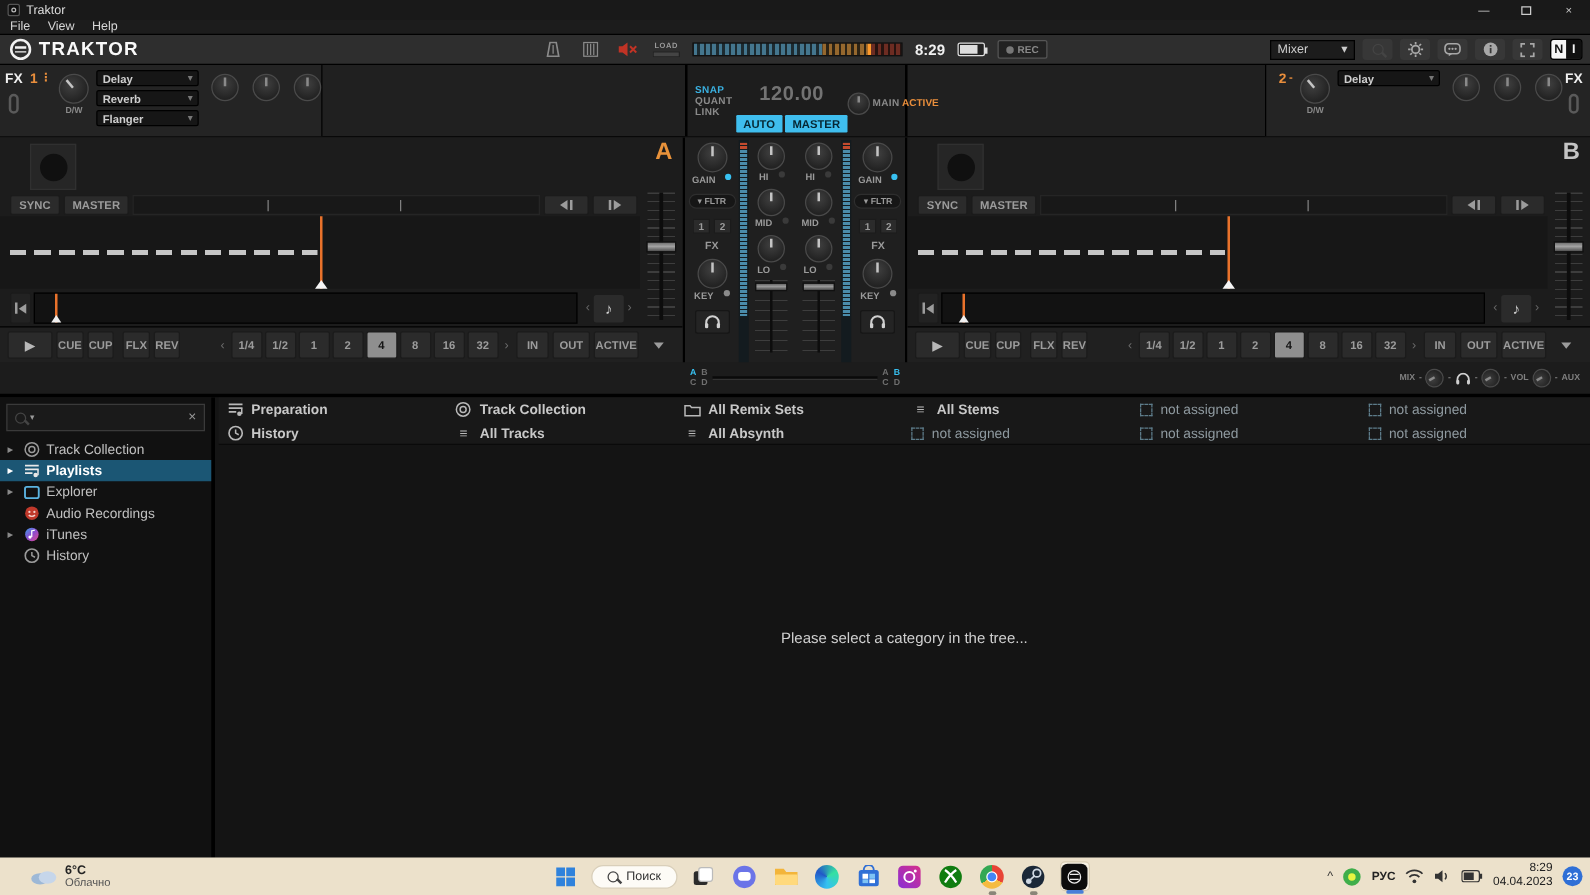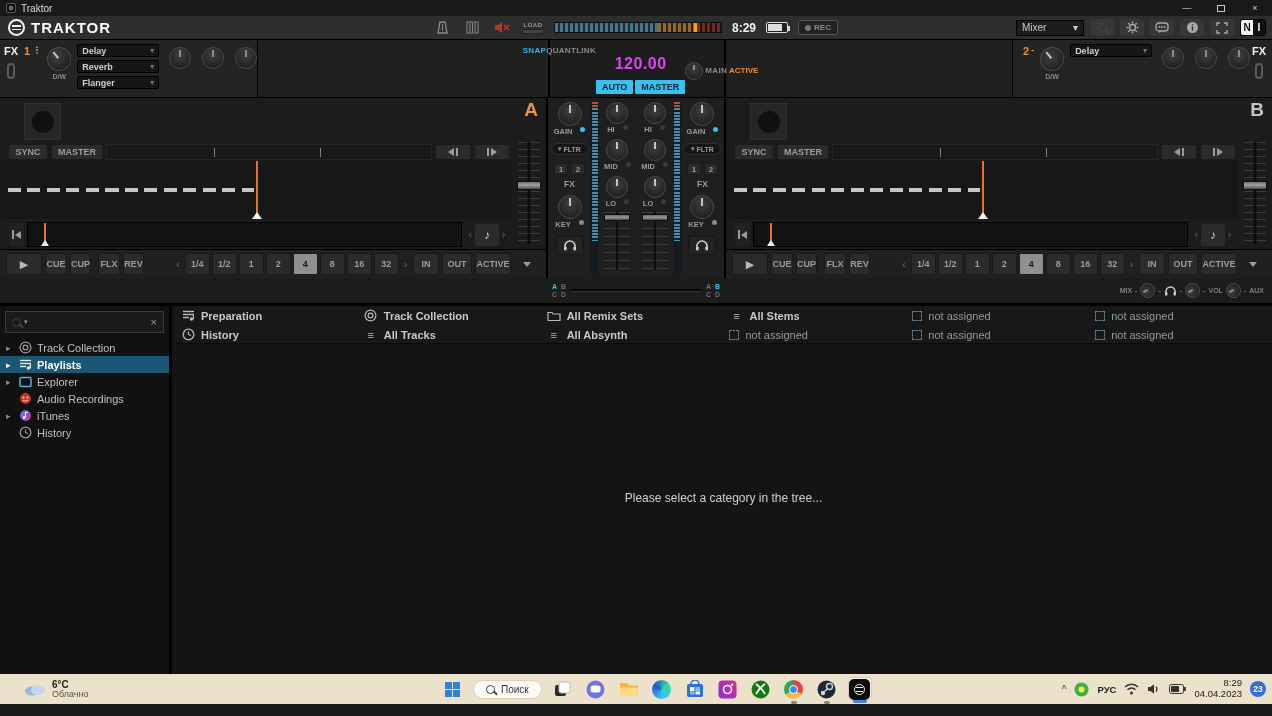--- a/index.html
+++ b/index.html
@@ -69,25 +69,25 @@
   .dwwrap{display:flex;flex-direction:column;align-items:center;gap:2px;margin:4px 6px 0 2px;}
   .dwlbl{font-size:7px;color:#8a8a8a;font-weight:700;}
   .fxslots{display:flex;flex-direction:column;gap:3px;margin-top:1px;}
   .fxslot{width:82px;height:13px;background:#161616;border:1px solid #000;border-radius:2px;display:flex;
           align-items:center;justify-content:space-between;padding:0 4px;font-size:9px;font-weight:700;color:#cfcfcf;}
   .fxslot .arr{color:#777;font-size:8px;}
   .fxknobs{display:flex;gap:11px;margin:4px 0 0 10px;}
 
   
   .master{width:178px;background:#1d1d1d;border-left:2px solid #000;border-right:2px solid #000;display:flex;padding:4px 4px 2px 6px;}
-  .mleft{width:40px;display:flex;flex-direction:row;justify-content:flex-end;padding:2px 0 4px;}
+  .mleft{width:40px;display:flex;flex-direction:column;justify-content:center;padding:2px 0 4px;}
   .mlbl{font-size:8px;font-weight:700;color:#8a8a8a;letter-spacing:.3px;}
   .snap{color:#3ab0e0;}
   .mcenter{flex:1;display:flex;flex-direction:column;align-items:center;}
-  .bpm{font-size:16px;font-weight:700;color:#d946ef;margin-top:11px;letter-spacing:.5px;}
+  .bpm{font-size:16px;font-weight:700;color:#737373;margin-top:11px;letter-spacing:.5px;}
   .mbtns{display:flex;gap:2px;margin-top:7px;}
   .mbtn{background:#3fbeee;color:#062733;font-size:9px;font-weight:700;padding:2px 6px;border-radius:1px;}
   .mright{width:42px;display:flex;flex-direction:row;align-items:center;gap:2px;padding-top:2px;}
   .limiter{color:#e98e3c;font-size:8px;font-weight:700;}
 
   
   .deckrow{height:180px;display:flex;background:#1c1c1c;}
   .deck{width:546px;position:relative;background:#1c1c1c;}
   .deck-art{position:absolute;left:24px;top:5px;width:37px;height:37px;background:#262626;border:1px solid #303030;
             display:flex;align-items:center;justify-content:center;}
@@ -239,20 +239,25 @@
     <span>Traktor</span>
     <div class="tb-controls">
       <span class="tb-btn">—</span>
       <span class="tb-btn">
           <span class="tb-max"></span>
         </span>
       <span class="tb-btn">×</span>
     </div>
   </div>
 
+  <div class="menubar">
+    <span>File</span>
+    <span>View</span>
+    <span>Help</span>
+  </div>
 
   <div class="header">
     <div class="logo">
       <span class="logo-mark"></span>
       <span class="logo-text">TRAKTOR</span>
     </div>
     <div class="hcenter">
       <span class="hicon">
         <svg width="13" height="13" viewBox="0 0 13 13">
             <path d="M4 1 L9 1 L11 12 L2 12 Z" fill="none" stroke="#8a8a8a" stroke-width="1.3"></path>

